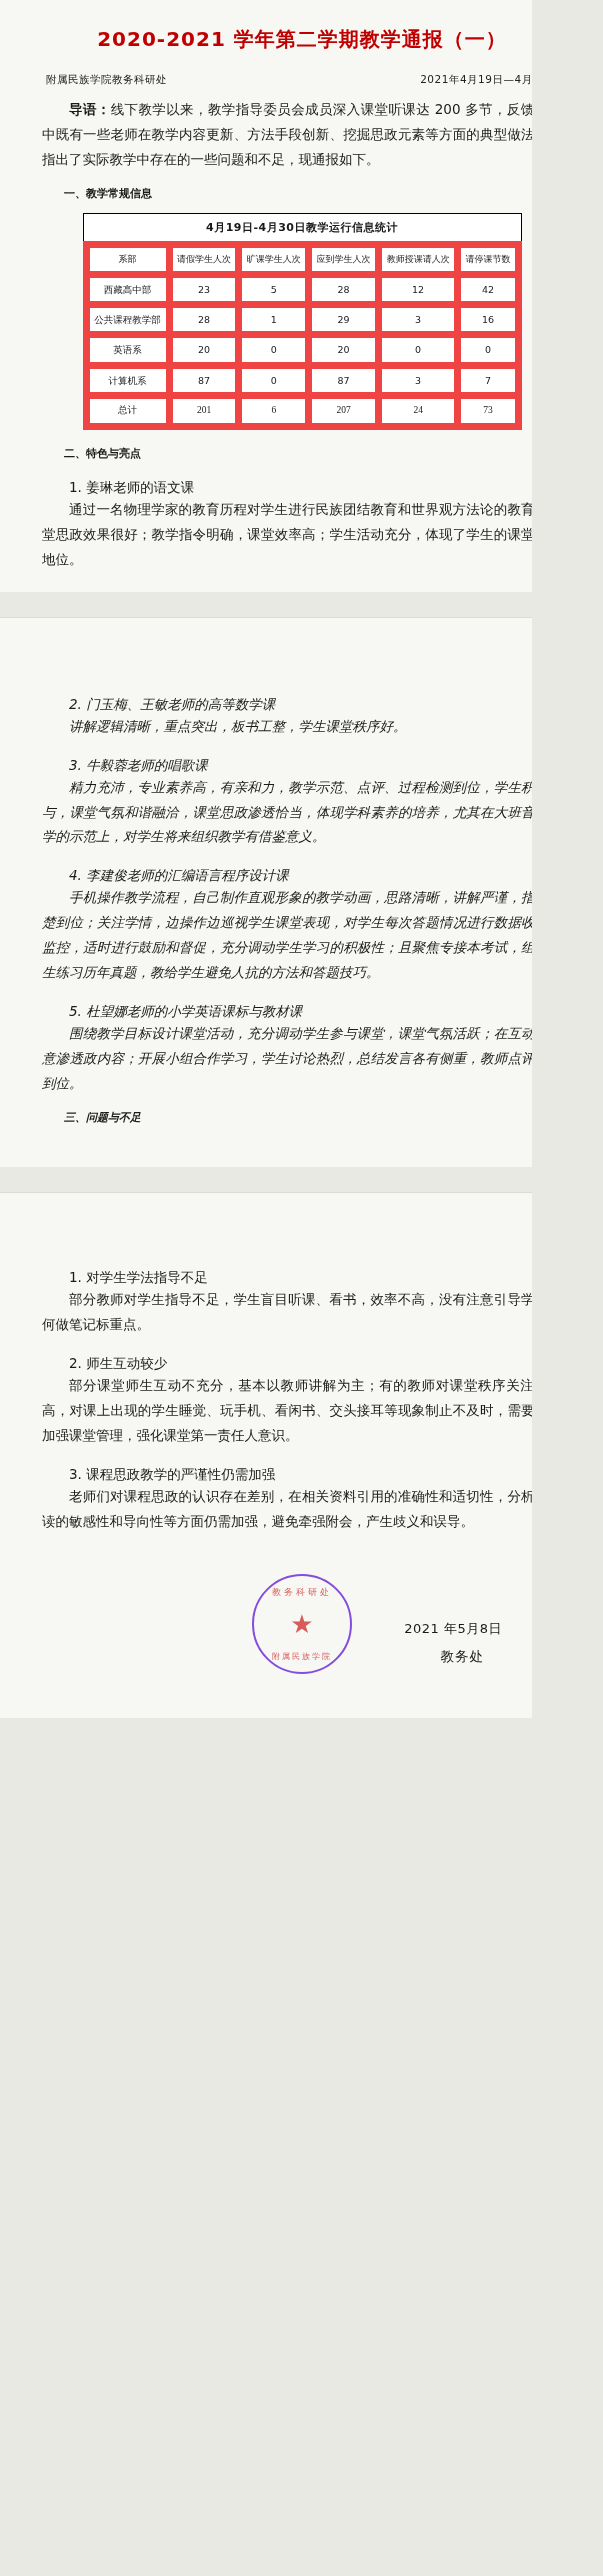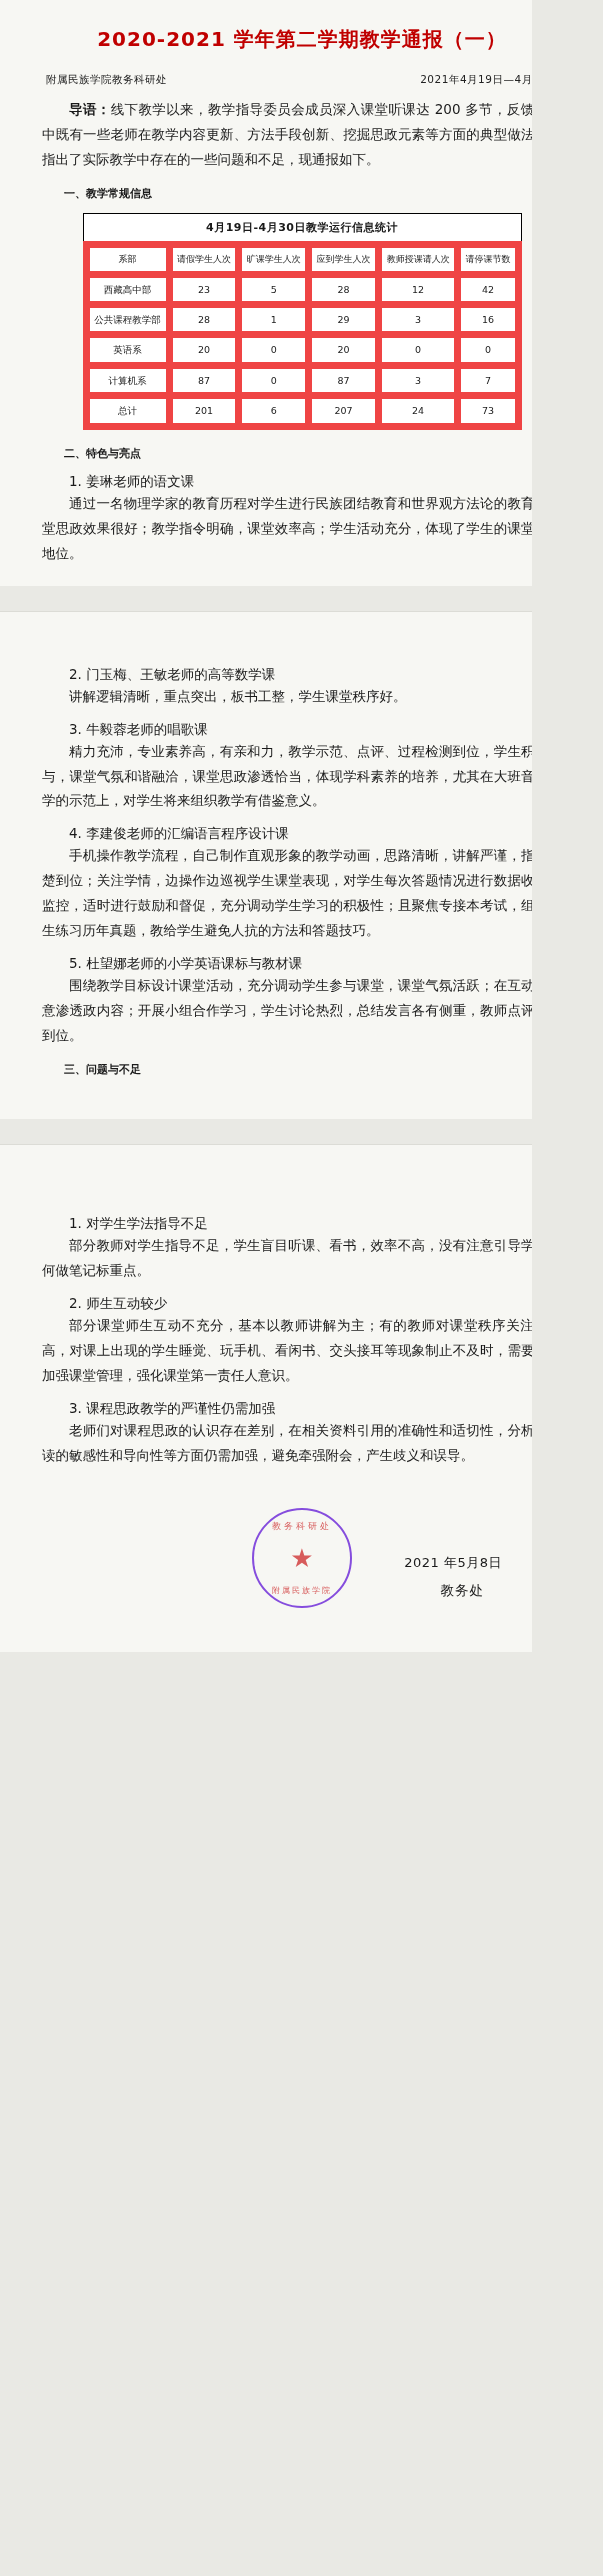--- a/index.html
+++ b/index.html
@@ -68,21 +68,21 @@
 
   h2.section {
     font-size: 11px;
     font-weight: bold;
     margin: 14px 0 8px 0;
     text-indent: 2em;
   }
   h3.sub {
     font-size: 13.5px;
     font-weight: normal;
-    margin: 12px 0 0 0;
+    margin: 18px 0 0 0;
     text-indent: 2em;
   }
 
   
   .table-wrap {
     margin: 12px 0 16px 0;
     display: flex;
     justify-content: center;
   }
   table.stats {
@@ -110,20 +110,21 @@
   }
   table.stats thead th {
     font-weight: normal;
     font-size: 9px;
   }
   table.stats tbody td:first-child {
     font-size: 9.5px;
   }
   table.stats tbody tr:last-child td {
     font-weight: normal;
+    font-family: Liberation Serif, serif;
   }
 
   
   .sign-block {
     position: relative;
     height: 150px;
     margin-top: 34px;
   }
   .seal {
     position: absolute;
@@ -254,21 +255,21 @@
     </div>
 
     <h2 class="section">二、特色与亮点</h2>
 
     <h3 class="sub">1. 姜琳老师的语文课</h3>
     <p class="body">通过一名物理学家的教育历程对学生进行民族团结教育和世界观方法论的教育，课堂思政效果很好；教学指令明确，课堂效率高；学生活动充分，体现了学生的课堂主体地位。</p>
   </div>
 
   <div class="gap"></div>
 
-  <div class="band sheet" style="padding-top:42px;padding-bottom:34px;">
+  <div class="band sheet" style="padding-top:60px;padding-bottom:34px;font-style:italic;">
     <h3 class="sub">2. 门玉梅、王敏老师的高等数学课</h3>
     <p class="body">讲解逻辑清晰，重点突出，板书工整，学生课堂秩序好。</p>
 
     <h3 class="sub">3. 牛毅蓉老师的唱歌课</h3>
     <p class="body">精力充沛，专业素养高，有亲和力，教学示范、点评、过程检测到位，学生积极参与，课堂气氛和谐融洽，课堂思政渗透恰当，体现学科素养的培养，尤其在大班音乐教学的示范上，对学生将来组织教学有借鉴意义。</p>
 
     <h3 class="sub">4. 李建俊老师的汇编语言程序设计课</h3>
     <p class="body">手机操作教学流程，自己制作直观形象的教学动画，思路清晰，讲解严谨，指令清楚到位；关注学情，边操作边巡视学生课堂表现，对学生每次答题情况进行数据收集和监控，适时进行鼓励和督促，充分调动学生学习的积极性；且聚焦专接本考试，组织学生练习历年真题，教给学生避免人抗的方法和答题技巧。</p>
 
     <h3 class="sub">5. 杜望娜老师的小学英语课标与教材课</h3>

